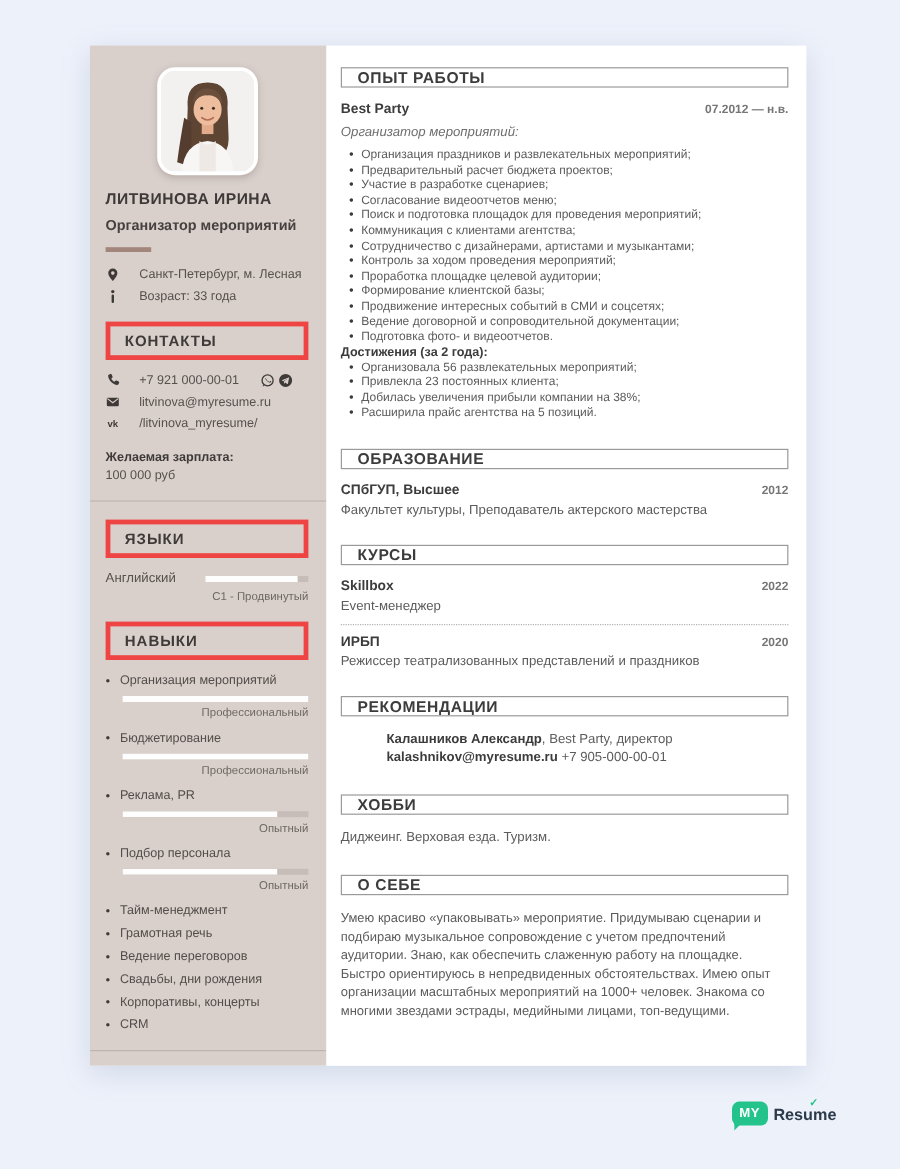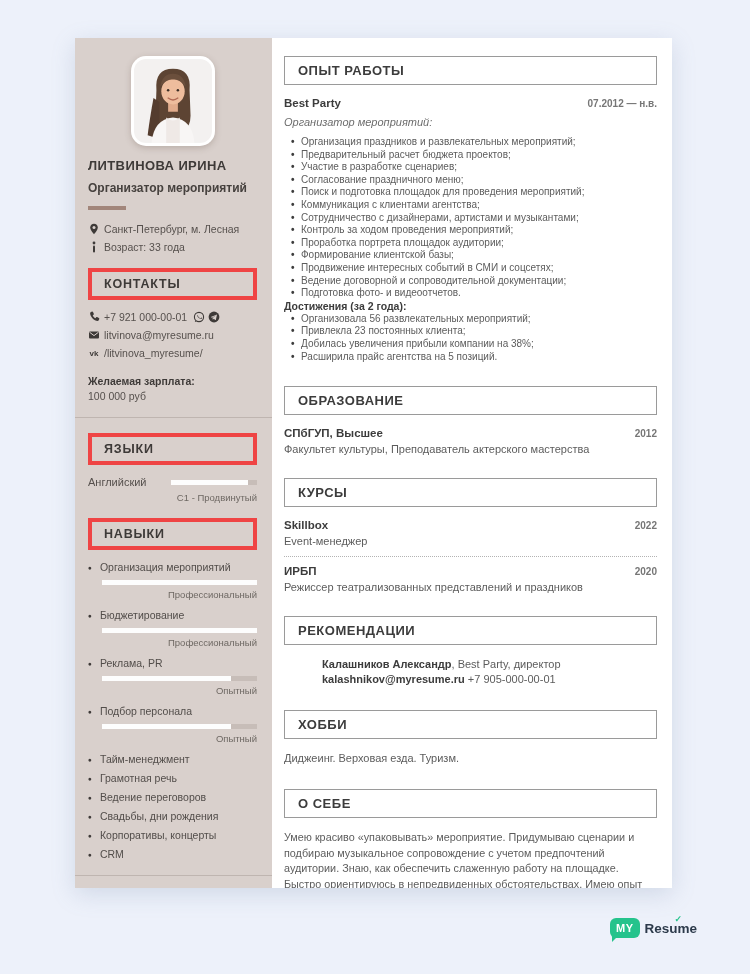--- a/index.html
+++ b/index.html
@@ -21,21 +21,21 @@
     overflow:hidden; flex-shrink:0;
   }
   .photo-frame {
     width:84px; height:90px; margin:6px auto 10px; background:#fff;
     border-radius:15px; padding:3px; box-shadow:0 2px 6px rgba(90,70,60,.25);
   }
   .photo-frame svg { border-radius:12px; display:block; }
   .name { font-size:13px; font-weight:bold; color:#3e3a38; letter-spacing:.4px; margin-top:12px; }
   .job-title { font-size:12px; font-weight:bold; color:#46413e; margin-top:8px; }
   .accent-bar { width:38px; height:4px; background:#a2867b; margin:11px 0 13px; }
-  .info-row, .contact-row { display:flex; align-items:center; gap:4px; font-size:10.5px; color:#56504d; margin:6px 0; }
+  .info-row, .contact-row { display:flex; align-items:center; gap:16px; font-size:10.5px; color:#56504d; margin:6px 0; }
   .icn { width:12px; height:12px; flex-shrink:0; display:inline-flex; align-items:center; justify-content:center; }
   .icn svg { width:12px; height:12px; }
   .side-header {
     border:4px solid #ef4444; padding:5px 12px; font-weight:bold; font-size:12.5px;
     letter-spacing:.8px; color:#3e3a38; margin:15px 0 11px;
   }
   .msngr { display:inline-flex; gap:3px; margin-left:2px; }
   .salary-label { font-size:10.5px; font-weight:bold; color:#3e3a38; margin-top:16px; }
   .salary-value { font-size:10.5px; color:#56504d; margin-top:3px; }
   .side-divider { height:1px; background:#bfb5b0; margin:15px -15px 0 -13px; }
@@ -45,21 +45,21 @@
   .bar-fill { height:100%; background:#fdfdfd; }
   .lang-bar { width:86px; }
   .level-label { font-size:9.5px; color:#6e6863; text-align:right; margin-top:4px; }
   .skill-item { margin-bottom:9px; }
   .bullet-item { font-size:10.5px; color:#524d4a; margin:7px 0; display:flex; gap:8px; align-items:baseline; }
   .bullet-item::before { content:"●"; font-size:6.5px; color:#3e3a38; position:relative; top:-1px; }
   .skill-bar-wrap { margin:5px 0 0 14px; }
   
   .main { flex:1; background:#ffffff; padding:18px 15px 0 12px; overflow:hidden; }
   .m-header {
-    border:1px solid #9a9a9a; padding:6px 13px; font-weight:bold; font-size:13px;
+    border:1px solid #9a9a9a; padding:0 13px; font-weight:bold; font-size:13px;
     letter-spacing:.5px; color:#3c3c3c; background:#fff;
   }
   .section { margin-top:23px; }
   .entry-head { display:flex; justify-content:space-between; align-items:baseline; margin-top:12px; }
   .entry-title { font-size:11.5px; font-weight:bold; color:#3c3c3c; }
   .entry-date { font-size:10px; color:#767676;font-weight:bold; }
   .role { font-style:italic; font-size:11px; color:#6d6d6d; margin:7px 0 8px; }
   ul.dlist { list-style:none; padding-left:7px; }
   ul.dlist li { font-size:10px; color:#5c5c5c; line-height:12.6px; padding-left:10px; position:relative; }
   ul.dlist li::before { content:"•"; position:absolute; left:0; top:0; color:#3c3c3c; font-weight:bold; }
@@ -244,26 +244,26 @@
       <div class="m-header">ОПЫТ РАБОТЫ</div>
       <div class="entry-head">
         <span class="entry-title">Best Party</span>
         <span class="entry-date">07.2012 — н.в.</span>
       </div>
       <div class="role">Организатор мероприятий:</div>
       <ul class="dlist">
         <li>Организация праздников и развлекательных мероприятий;</li>
         <li>Предварительный расчет бюджета проектов;</li>
         <li>Участие в разработке сценариев;</li>
-        <li>Согласование праздничного меню;</li>
+        <li>Согласование видеоотчетов меню;</li>
         <li>Поиск и подготовка площадок для проведения мероприятий;</li>
         <li>Коммуникация с клиентами агентства;</li>
         <li>Сотрудничество с дизайнерами, артистами и музыкантами;</li>
         <li>Контроль за ходом проведения мероприятий;</li>
-        <li>Проработка портрета площадок аудитории;</li>
+        <li>Проработка площадке целевой аудитории;</li>
         <li>Формирование клиентской базы;</li>
         <li>Продвижение интересных событий в СМИ и соцсетях;</li>
         <li>Ведение договорной и сопроводительной документации;</li>
         <li>Подготовка фото- и видеоотчетов.</li>
       </ul>
       <div class="ach-label">Достижения (за 2 года):</div>
       <ul class="dlist">
         <li>Организовала 56 развлекательных мероприятий;</li>
         <li>Привлекла 23 постоянных клиента;</li>
         <li>Добилась увеличения прибыли компании на 38%;</li>

